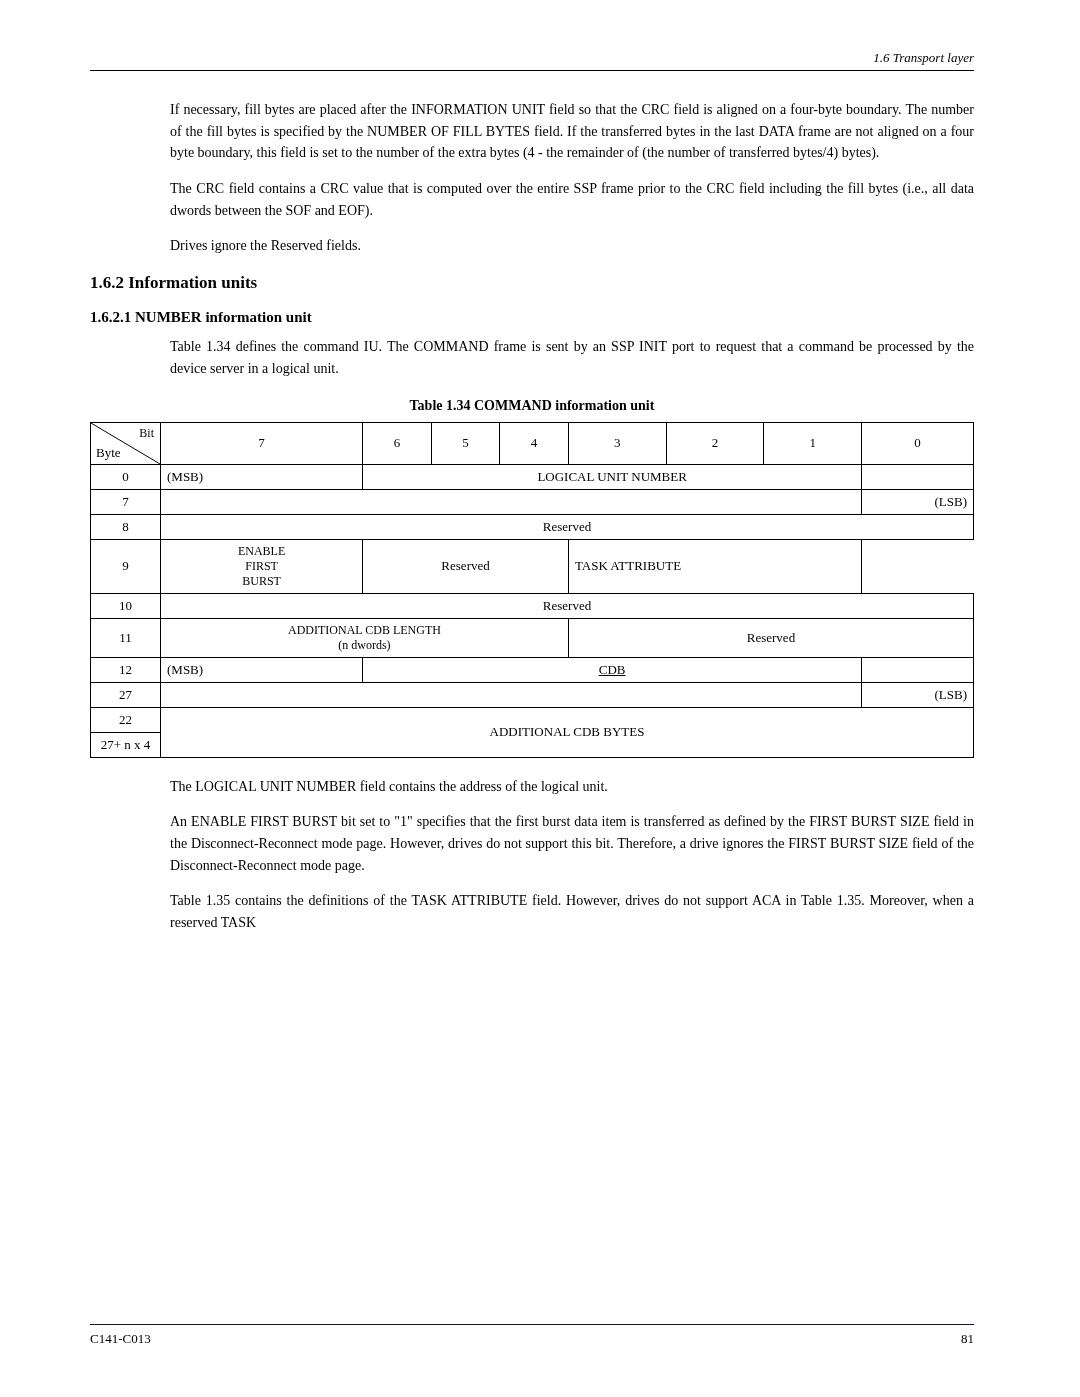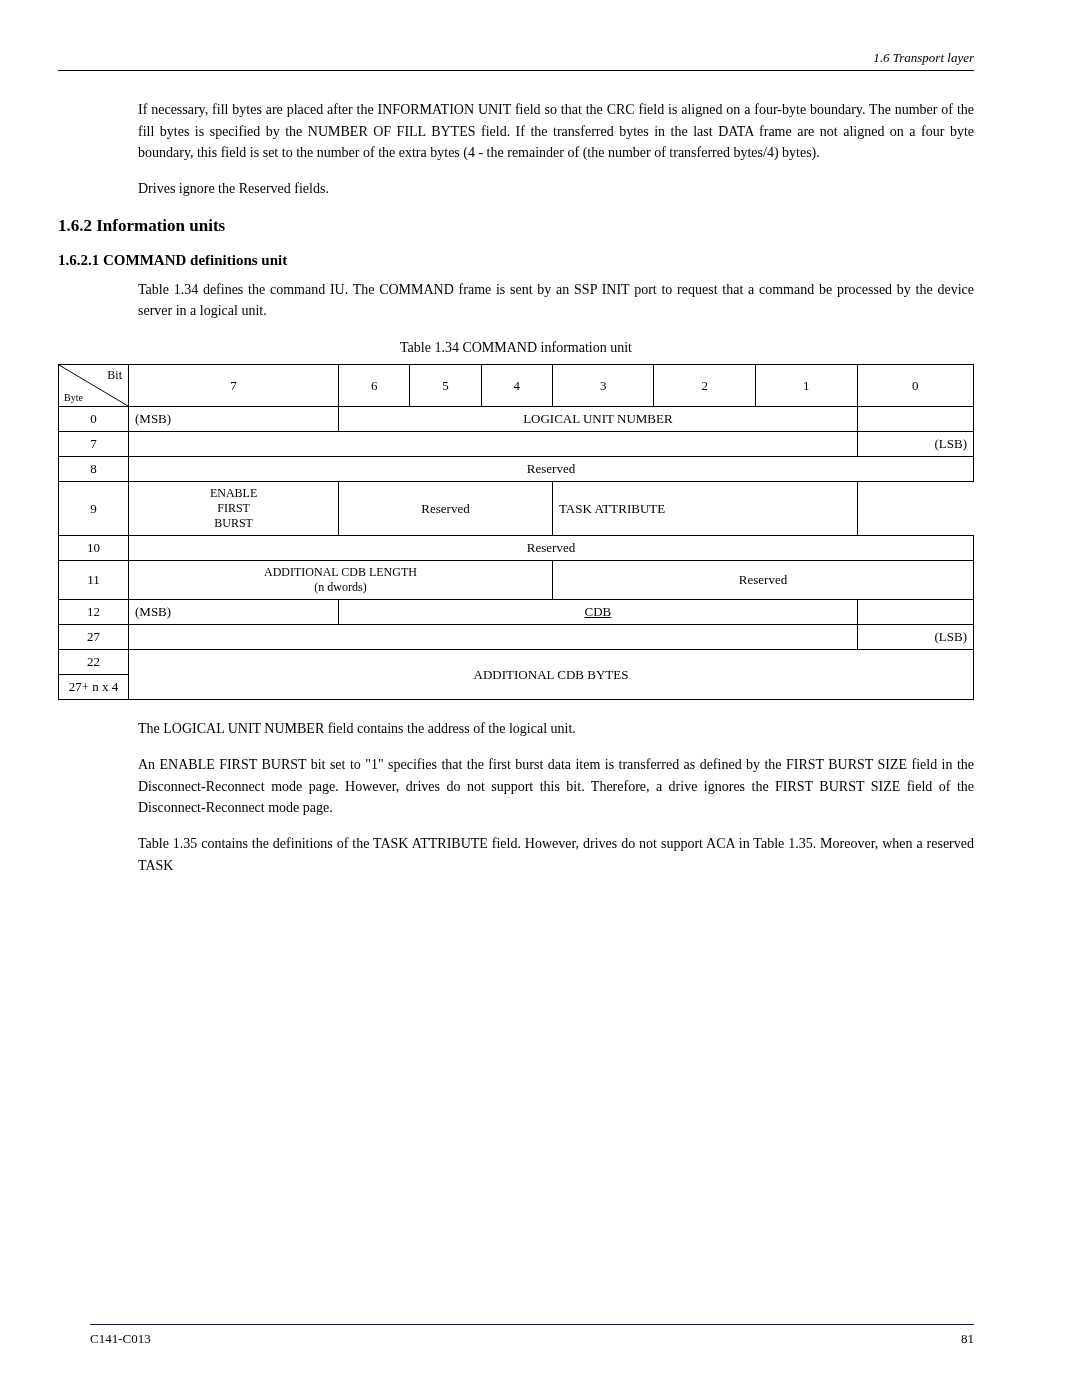--- a/index.html
+++ b/index.html
@@ -8,21 +8,21 @@
       font-size: 14px;
       background: #fff;
       color: #000;
       width: 1080px;
       min-height: 1397px;
       position: relative;
     }
     .page {
       width: 1064px;
       min-height: 1397px;
-      padding: 50px 90px 80px 58px;
+      padding: 50px 90px 80px 90px;
       position: relative;
     }
     .header-line {
       display: flex;
       justify-content: flex-end;
       border-bottom: 1px solid #000;
       padding-bottom: 4px;
       margin-bottom: 28px;
     }
     .header-text {
@@ -42,21 +42,21 @@
       margin-bottom: 10px;
     }
     .subsection-title {
       font-size: 15px;
       font-weight: bold;
       margin-top: 16px;
       margin-bottom: 10px;
     }
     .table-caption {
       text-align: center;
-      font-weight: normal;
+      font-weight: bold;
       font-size: 14px;
       margin: 18px 0 8px 0;
     }
     .cmd-table {
       width: 100%;
       border-collapse: collapse;
       font-size: 13px;
       margin-bottom: 18px;
     }
     .cmd-table th, .cmd-table td {
@@ -80,21 +80,21 @@
       position: absolute;
       top: 3px;
       right: 6px;
       font-size: 12px;
       text-align: center;
     }
     .corner-cell .byte-label {
       position: absolute;
       bottom: 3px;
       left: 5px;
-      font-size: 10px;
+      font-size: 13px;
     }
     .corner-cell .diagonal-line {
       position: absolute;
       top: 0; left: 0; right: 0; bottom: 0;
       overflow: hidden;
     }
     .corner-cell .diagonal-line svg {
       width: 100%;
       height: 100%;
     }
@@ -119,27 +119,28 @@
 
 <div class="page">
 
   <div class="header-line">
     <span class="header-text">1.6  Transport layer</span>
   </div>
 
   <div class="indent-block">
     <p class="body-text">If necessary, fill bytes are placed after the INFORMATION UNIT field so that the CRC field is aligned on a four-byte boundary.  The number of the fill bytes is specified by the NUMBER OF FILL BYTES field.  If the transferred bytes in the last DATA frame are not aligned on a four byte boundary, this field is set to the number of the extra bytes (4 - the remainder of (the number of transferred bytes/4) bytes).</p>
 
+    <p class="body-text">The CRC field contains a CRC value that is computed over the entire SSP frame prior to the CRC field including the fill bytes (i.e., all data dwords between the SOF and EOF).</p>
   </div>
 
   <p class="body-text indent-block">Drives ignore the Reserved fields.</p>
 
   <h2 class="section-title">1.6.2  Information units</h2>
 
-  <h3 class="subsection-title">1.6.2.1    COMMAND definitions unit</h3>
+  <h3 class="subsection-title">1.6.2.1    NUMBER information unit</h3>
 
   <div class="indent-block">
     <p class="body-text">Table 1.34 defines the command IU. The COMMAND frame is sent by an SSP INIT port to request that a command be processed by the device server in a logical unit.</p>
   </div>
 
   <p class="table-caption">Table 1.34  COMMAND information unit</p>
 
   <table class="cmd-table">
     <thead>
       <tr>

